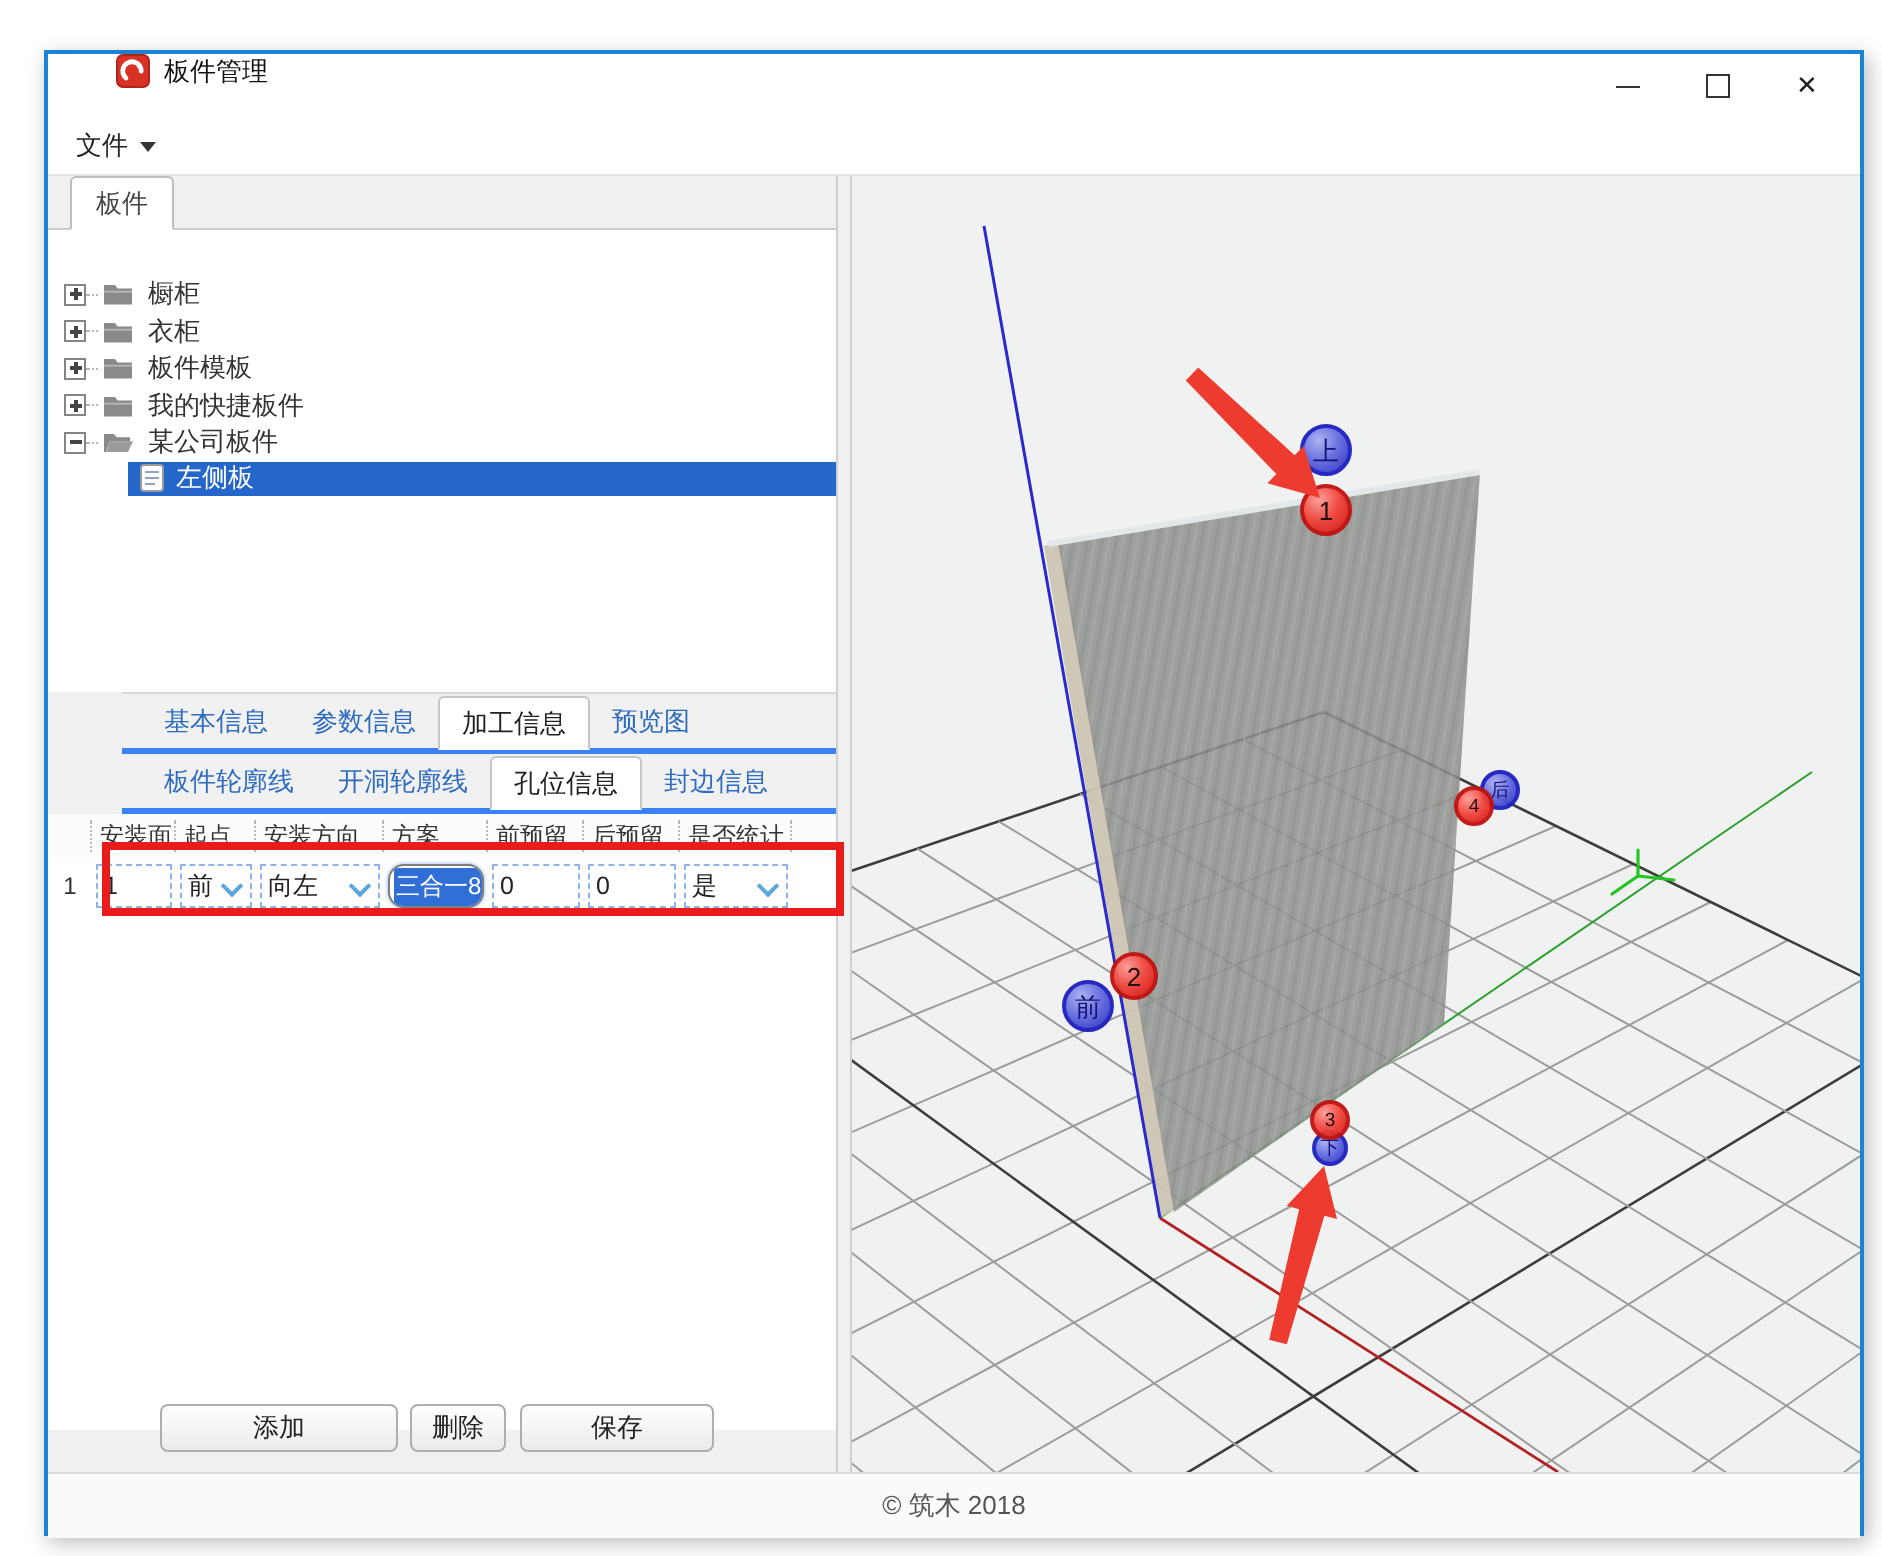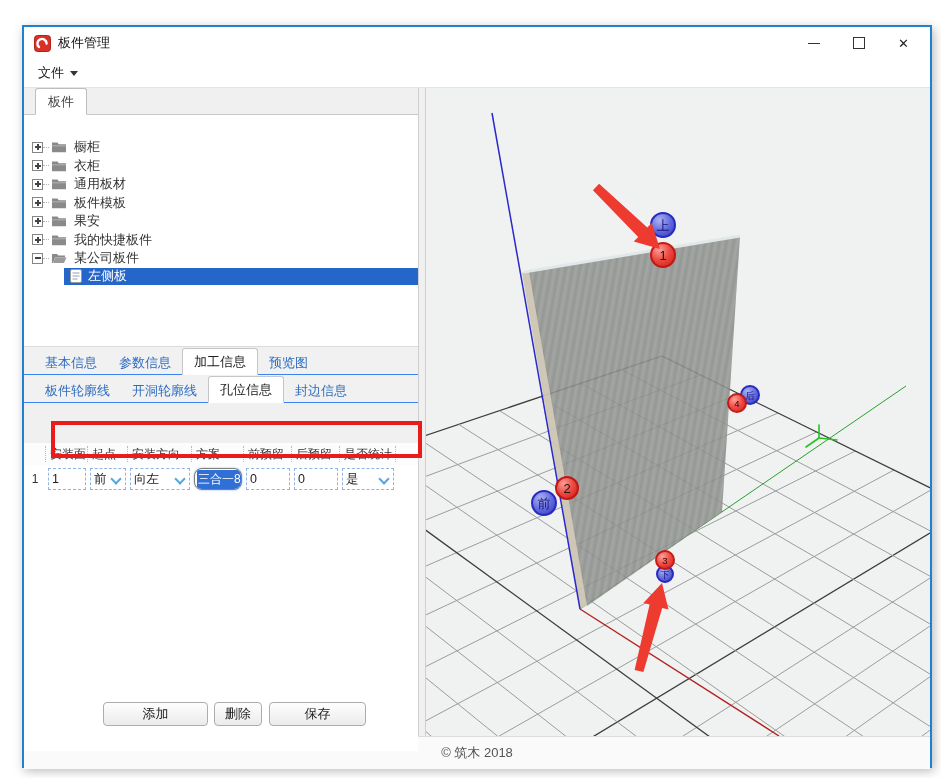--- a/index.html
+++ b/index.html
@@ -7,21 +7,21 @@
     width:941px;height:778px;background:#ffffff;position:relative;
     font-family:"Liberation Sans","DejaVu Sans",sans-serif;
     -webkit-font-smoothing:antialiased;
   }
   .window{
     position:absolute;left:22px;top:25px;width:910px;height:743px;
     background:#f0f0f0;border:2px solid #1e82d2;box-sizing:border-box;
     box-shadow:2px 3px 10px rgba(0,0,0,0.28);
   }
   
-  .titlebar{height:32px;background:#ffffff;display:flex;align-items:center;position:relative;}
+  .titlebar{height:32px;background:#ffffff;display:flex;align-items:flex-start;position:relative;padding-left:24px;}
   .app-icon{width:17px;height:17px;margin-left:10px;display:inline-block;}
   .title{margin-left:7px;font-size:13px;color:#111;}
   .win-controls{position:absolute;right:4px;top:0;height:32px;display:flex;}
   .wc{width:45px;height:32px;display:flex;align-items:center;justify-content:center;color:#222;font-size:13px;cursor:default;}
   .wc.min i{display:block;width:12px;border-top:1.5px solid #333;}
   .wc.max i{display:block;width:10px;height:10px;border:1.5px solid #333;}
   
   .menubar{height:28px;background:#ffffff;border-bottom:1px solid #e3e3e3;display:flex;align-items:center;}
   .menu-item{margin-left:8px;font-size:13px;color:#222;display:flex;align-items:center;padding:3px 6px;}
   .caret{width:0;height:0;border-left:4px solid transparent;border-right:4px solid transparent;border-top:5px solid #333;margin-left:6px;}
@@ -43,31 +43,31 @@
   .tree-row{height:18.5px;display:flex;align-items:center;font-size:13px;color:#333;white-space:nowrap;}
   .expander{width:9px;height:9px;border:1px solid #848484;background:#fff;position:relative;margin-left:8px;flex:none;}
   .expander::before{content:"";position:absolute;left:1.5px;top:3.5px;width:6px;height:2px;background:#444;}
   .expander.plus::after{content:"";position:absolute;left:3.5px;top:1.5px;width:2px;height:6px;background:#444;}
   .dotlead{width:6px;border-top:1px dotted #b5b5b5;flex:none;}
   .foldicon{width:16px;height:12px;margin:0 4px 0 2px;flex:none;}
   .tree-row .label{padding:0 3px;}
   .sel-row{height:17.5px;display:flex;align-items:center;margin-left:40px;background:#2566cb;color:#fff;font-size:13px;}
   .docicon{width:12px;height:14px;margin:0 4px 0 6px;flex:none;}
   
-  .tabstrip{height:27px;background:#f1f1f1;border-top:1px solid #dadada;border-bottom:1px solid #3b82f6;display:flex;align-items:flex-end;position:relative;}
+  .tabstrip{height:27px;background:#f1f1f1;border-top:1px solid #dadada;border-bottom:3px solid #3b82f6;display:flex;align-items:center;position:relative;margin-left:37px;}
   .tabstrip .tab{
     height:24px;line-height:24px;padding:0 11px;font-size:13px;color:#2e6cc0;margin-bottom:-1px;
   }
   .tabstrip .tab.active{
     background:#ffffff;border:1px solid #c6c6c6;border-bottom:1px solid #ffffff;
     border-radius:3px 3px 0 0;color:#222;height:25px;line-height:25px;
   }
   .tabstrip .tab:first-child{margin-left:10px;}
   
-  .grid-table{background:#ffffff;margin-top:40px;}
+  .grid-table{background:#ffffff;}
   .thead{display:flex;height:22px;align-items:center;background:#fcfcfc;font-size:12px;color:#333;}
   .thead .hc{border-right:1px dotted #b8b8b8;height:16px;line-height:16px;padding-left:4px;box-sizing:border-box;overflow:hidden;}
   .trow{display:flex;height:28px;align-items:center;background:#fff;}
   .c0{width:22px;text-align:center;font-size:12px;color:#333;flex:none;}
   .c1{width:42px;flex:none;}.c2{width:40px;flex:none;}.c3{width:64px;flex:none;}
   .c4{width:52px;flex:none;}.c5{width:48px;flex:none;}.c6{width:48px;flex:none;}.c7{width:56px;flex:none;}
   .cellbox{
     margin:1px 2px;height:22px;border:1px dashed #8fb4e8;background:#fff;display:flex;
     align-items:center;padding:0 3px;font-size:12.5px;color:#222;box-sizing:border-box;
   }
@@ -78,21 +78,21 @@
     box-shadow:0 0 2px rgba(60,120,220,.6);
   }
   .schemebox .sel{background:#2f6fd6;color:#fff;font-size:12px;padding:1px 1px;white-space:nowrap;}
   .table-fill{background:#ffffff;height:258px;}
   
   .actions{position:absolute;left:0;top:614px;width:100%;display:flex;}
   .btn{
     height:24px;border:1px solid #adadad;border-radius:4px;color:#222;font-size:13px;
     background:linear-gradient(#fefefe,#ebebeb);display:flex;align-items:center;justify-content:center;box-sizing:border-box;
   }
-  .btn-add{width:105px;margin-left:79px;}
+  .btn-add{width:119px;margin-left:56px;}
   .btn-del{width:48px;margin-left:6px;}
   .btn-save{width:97px;margin-left:7px;}
   
   .footer{height:32px;background:#fafafa;border-top:1px solid #dcdcdc;text-align:center;line-height:32px;font-size:13px;color:#555;}
   
   .red-annotation{
     position:absolute;left:27px;top:333px;width:363px;height:29px;
     border:4px solid #ea1b1b;z-index:40;pointer-events:none;
   }
 </style>
@@ -154,39 +154,21 @@
               </svg></span>
             <span class="label">衣柜</span>
           </div>
           <div class="tree-row">
             <span class="expander plus"></span>
             <span class="dotlead"></span>
             <span class="foldicon"><svg width="16" height="12" viewBox="0 0 16 12">
                 <path d="M1 1.5 h5.5 l1.3 1.8 H15 v8 H1 z" fill="#8a8a8a"></path>
                 <rect x="1" y="4.4" width="14" height="0.9" fill="#b8b8b8"></rect>
               </svg></span>
-            <span class="label">通用板材</span>
-          </div>
-          <div class="tree-row">
-            <span class="expander plus"></span>
-            <span class="dotlead"></span>
-            <span class="foldicon"><svg width="16" height="12" viewBox="0 0 16 12">
-                <path d="M1 1.5 h5.5 l1.3 1.8 H15 v8 H1 z" fill="#8a8a8a"></path>
-                <rect x="1" y="4.4" width="14" height="0.9" fill="#b8b8b8"></rect>
-              </svg></span>
             <span class="label">板件模板</span>
-          </div>
-          <div class="tree-row">
-            <span class="expander plus"></span>
-            <span class="dotlead"></span>
-            <span class="foldicon"><svg width="16" height="12" viewBox="0 0 16 12">
-                <path d="M1 1.5 h5.5 l1.3 1.8 H15 v8 H1 z" fill="#8a8a8a"></path>
-                <rect x="1" y="4.4" width="14" height="0.9" fill="#b8b8b8"></rect>
-              </svg></span>
-            <span class="label">果安</span>
           </div>
           <div class="tree-row">
             <span class="expander plus"></span>
             <span class="dotlead"></span>
             <span class="foldicon"><svg width="16" height="12" viewBox="0 0 16 12">
                 <path d="M1 1.5 h5.5 l1.3 1.8 H15 v8 H1 z" fill="#8a8a8a"></path>
                 <rect x="1" y="4.4" width="14" height="0.9" fill="#b8b8b8"></rect>
               </svg></span>
             <span class="label">我的快捷板件</span>
           </div>

